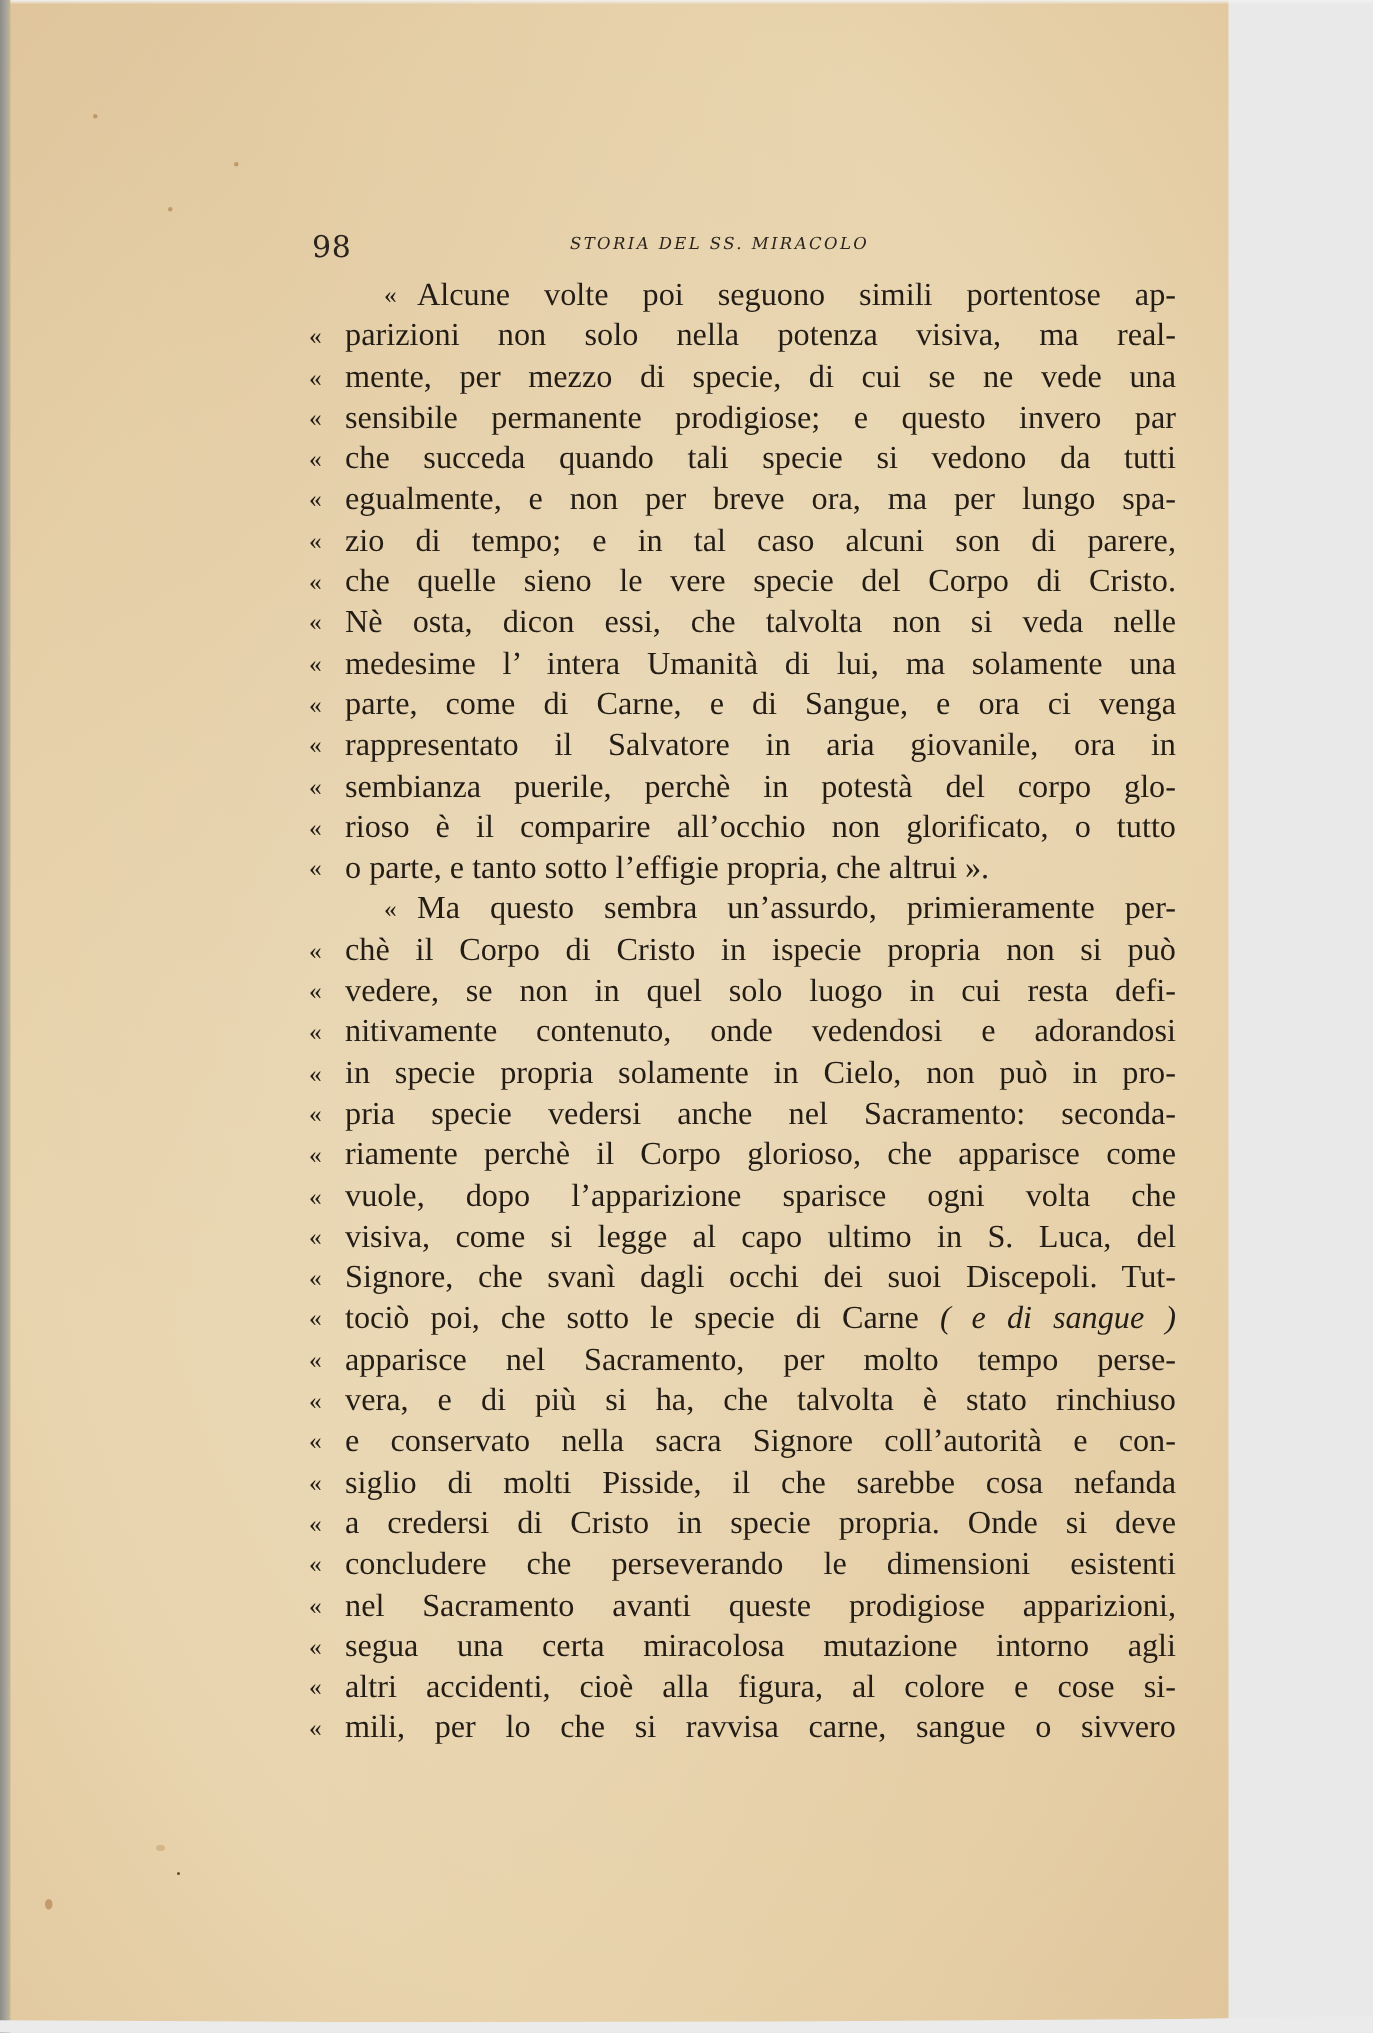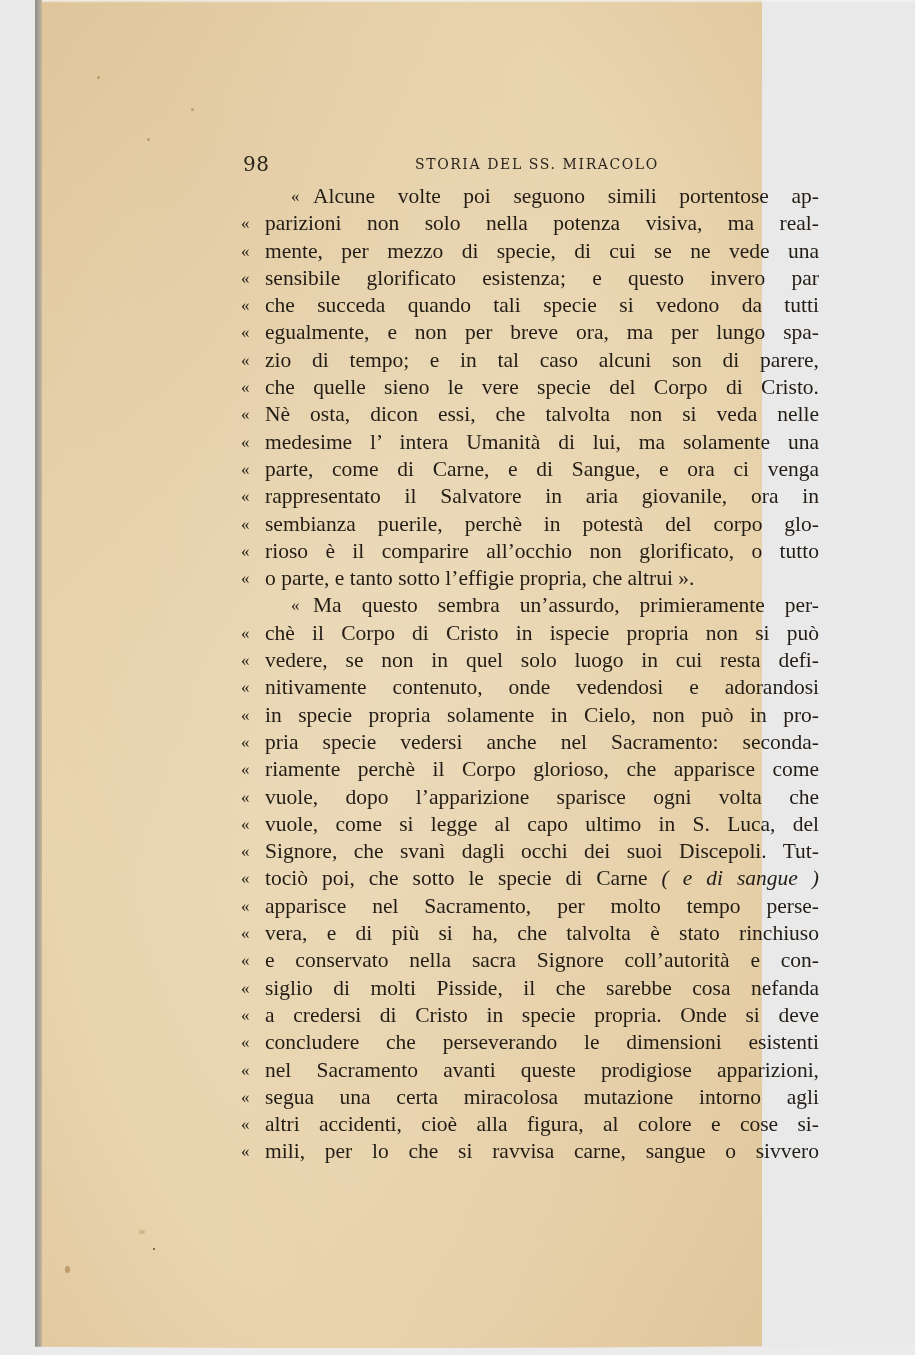--- a/index.html
+++ b/index.html
@@ -7,27 +7,26 @@
       padding: 0;
       width: 915px;
       height: 1355px;
       overflow: hidden;
       background: #e9e9ea;
     }
     .page {
       position: absolute;
       left: 0;
       top: 0;
-      width: 727px;
+      width: 819px;
       height: 1348px;
       background:
         radial-gradient(ellipse at 20% 10%, rgba(180,130,70,0.10), rgba(0,0,0,0) 45%),
         radial-gradient(ellipse at 85% 85%, rgba(200,150,90,0.10), rgba(0,0,0,0) 50%),
         radial-gradient(ellipse at 50% 50%, #ecdcbd 0%, #e8d4ae 70%, #e2c9a0 100%);
-      margin-left: 35px;
     }
     .left-edge {
       position: absolute;
       left: 0;
       top: 0;
       width: 7px;
       height: 1355px;
       background: linear-gradient(to right, #8d8c86 0%, #a7a59c 60%, #c8b795 100%);
     }
     .top-edge {
@@ -65,22 +64,23 @@
       position: absolute;
       left: 0;
       top: 0;
       font-size: 20px;
       letter-spacing: 0.5px;
     }
     .running-title {
       position: absolute;
       left: 172px;
       top: 4px;
-      font-size: 14px;
+      font-size: 11px;
       letter-spacing: 1.6px;
+      font-style: italic;
     }
     .text-block {
       position: absolute;
       left: 206px;
       top: 183px;
       width: 578px;
       font-family: "Liberation Serif", serif;
       font-size: 21.5px;
       color: #231d16;
     }
@@ -136,21 +136,21 @@
       <div class="line">
         <span class="guillemet">«</span>
         <span class="line-text">parizioni non solo nella potenza visiva, ma real-</span>
       </div>
       <div class="line">
         <span class="guillemet">«</span>
         <span class="line-text">mente, per mezzo di specie, di cui se ne vede una</span>
       </div>
       <div class="line">
         <span class="guillemet">«</span>
-        <span class="line-text">sensibile glorificato esistenza; e questo invero par</span>
+        <span class="line-text">sensibile permanente prodigiose; e questo invero par</span>
       </div>
       <div class="line">
         <span class="guillemet">«</span>
         <span class="line-text">che succeda quando tali specie si vedono da tutti</span>
       </div>
       <div class="line">
         <span class="guillemet">«</span>
         <span class="line-text">egualmente, e non per breve ora, ma per lungo spa-</span>
       </div>
       <div class="line">
@@ -216,21 +216,21 @@
       <div class="line">
         <span class="guillemet">«</span>
         <span class="line-text">riamente perchè il Corpo glorioso, che apparisce come</span>
       </div>
       <div class="line">
         <span class="guillemet">«</span>
         <span class="line-text">vuole, dopo l’apparizione sparisce ogni volta che</span>
       </div>
       <div class="line">
         <span class="guillemet">«</span>
-        <span class="line-text">vuole, come si legge al capo ultimo in S. Luca, del</span>
+        <span class="line-text">visiva, come si legge al capo ultimo in S. Luca, del</span>
       </div>
       <div class="line">
         <span class="guillemet">«</span>
         <span class="line-text">Signore, che svanì dagli occhi dei suoi Discepoli. Tut-</span>
       </div>
       <div class="line">
         <span class="guillemet">«</span>
         <span class="line-text">tociò poi, che sotto le specie di Carne<span class="italic"> ( e di sangue )</span></span>
       </div>
       <div class="line">

